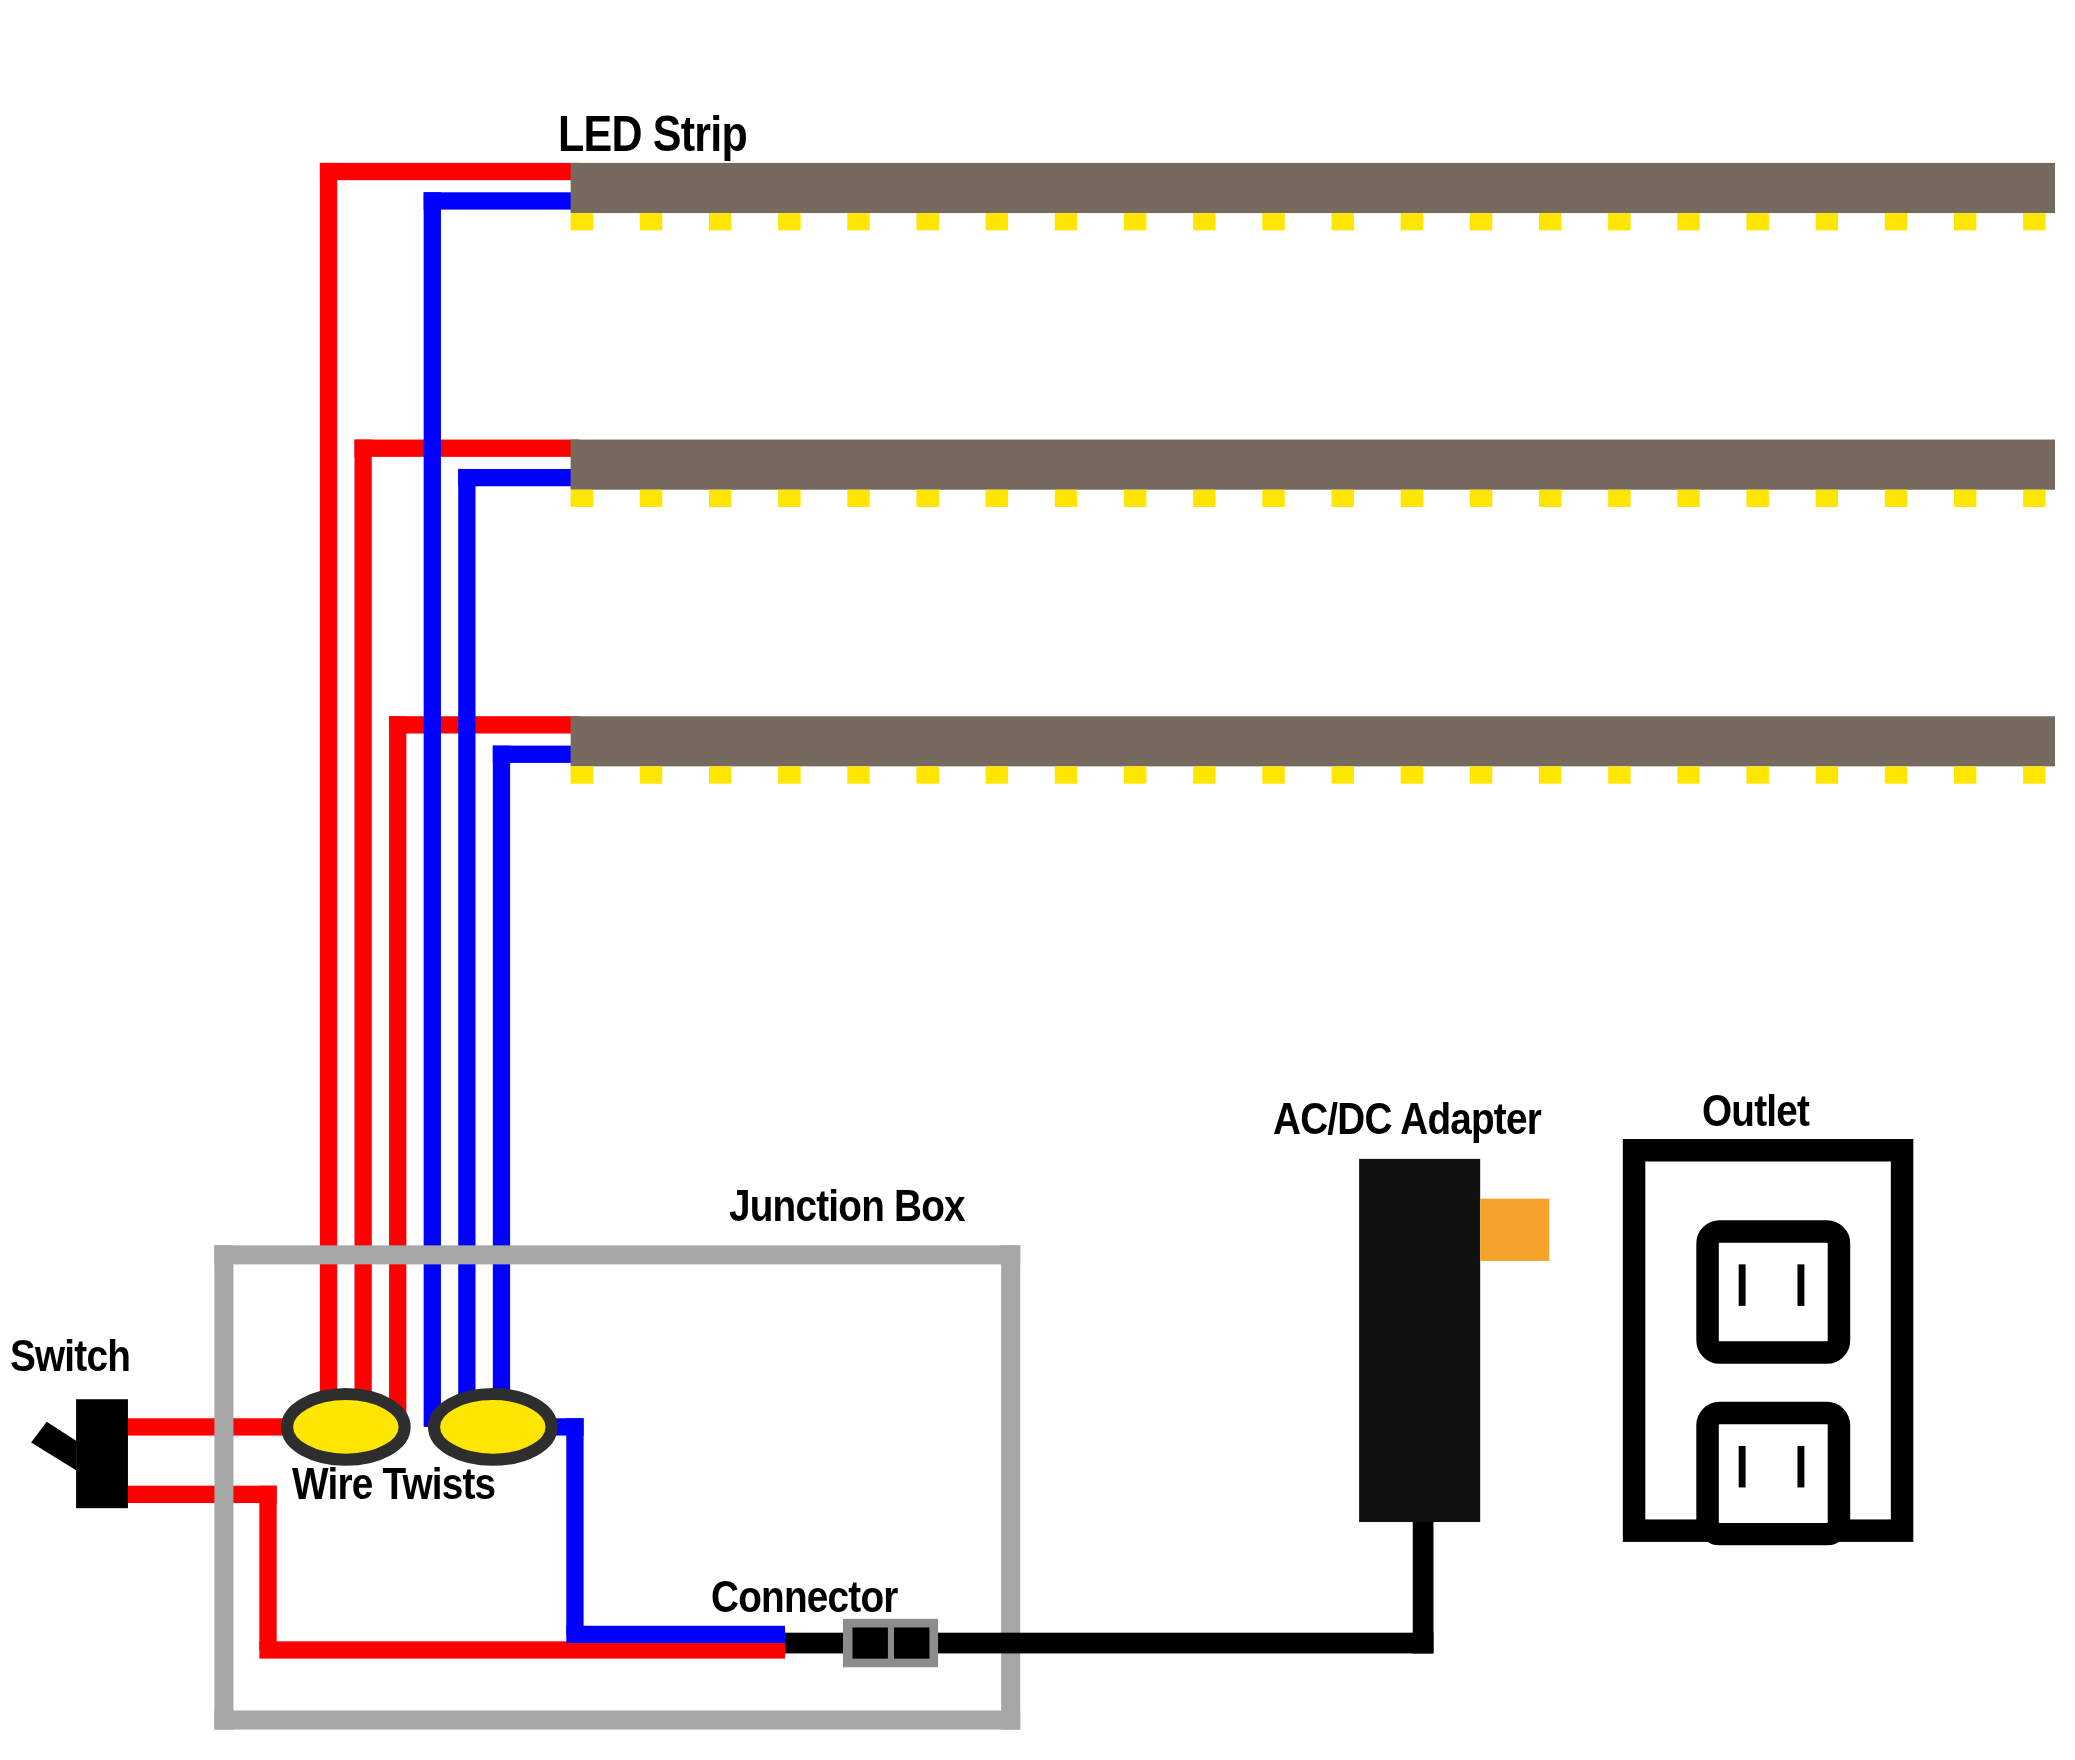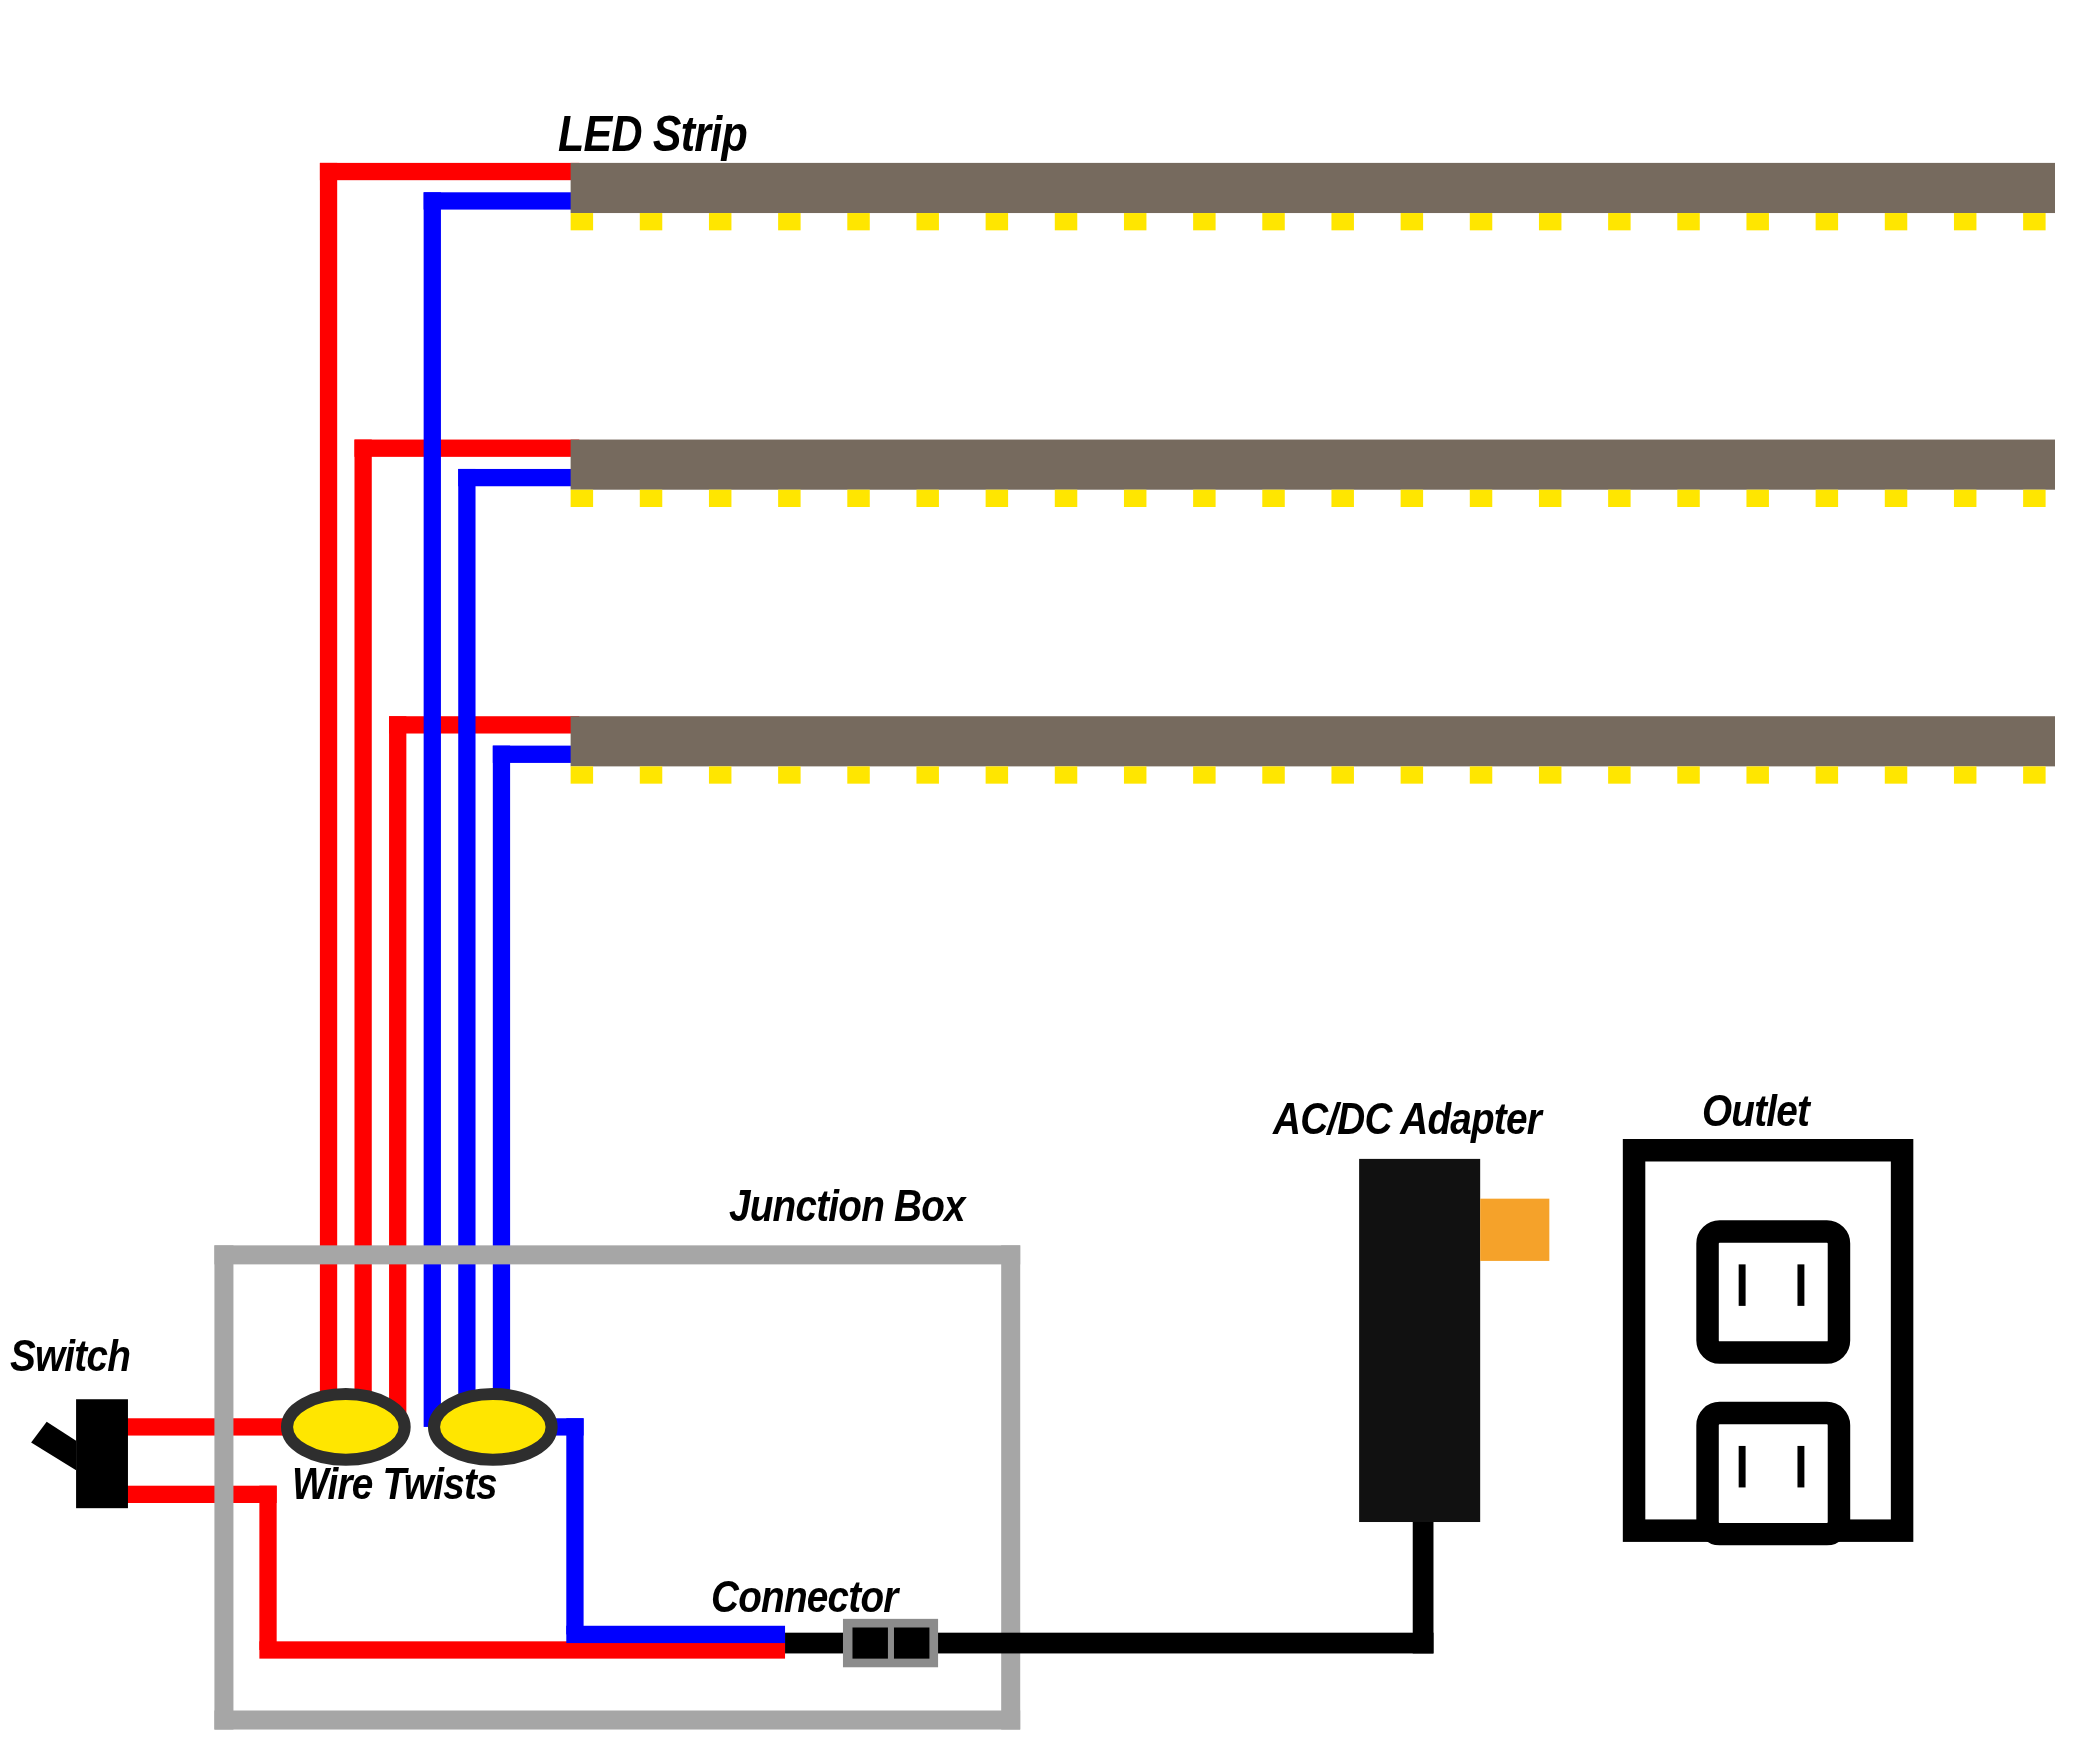--- a/index.html
+++ b/index.html
@@ -7,21 +7,20 @@
     padding: 0;
     background: #ffffff;
   }
   #stage {
     position: relative;
     width: 2055px;
     height: 1761px;
     background: #ffffff;
     overflow: hidden;
     font-family: "Liberation Sans", sans-serif;
-    font-style: italic;
   }
   .label {
     position: absolute;
     font-family: "Liberation Sans", sans-serif;
     font-weight: bold;
     color: #000000;
     letter-spacing: -0.9px;
     transform: scaleX(0.86);
     transform-origin: left center;
     white-space: nowrap;

